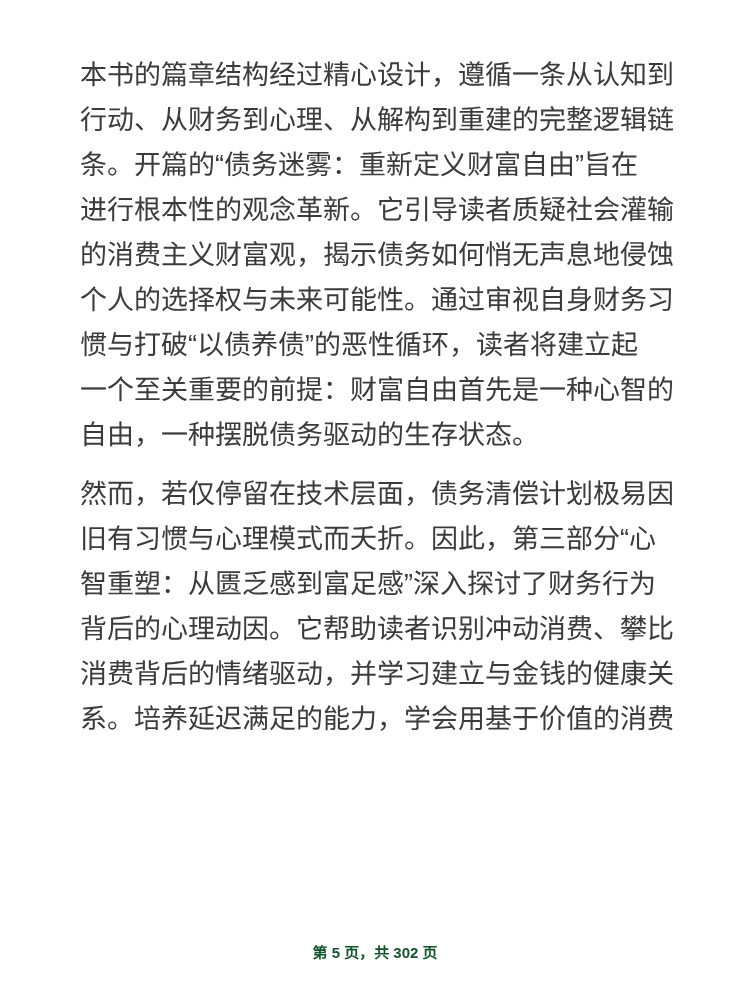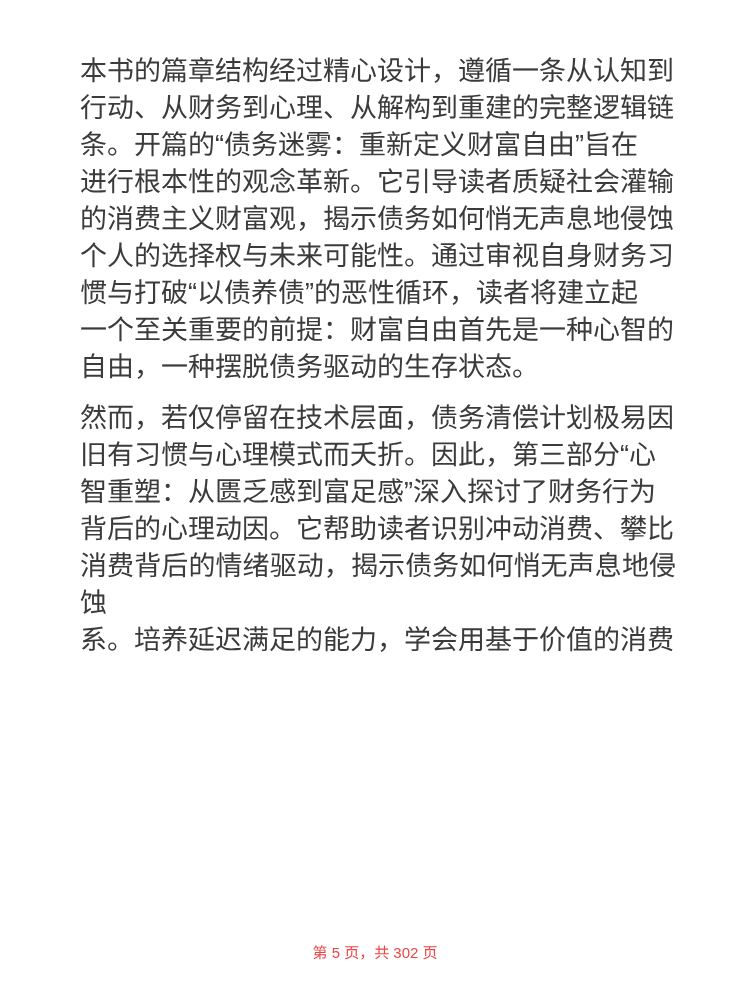--- a/index.html
+++ b/index.html
@@ -15,59 +15,59 @@
     overflow: hidden;
     font-family: "Liberation Sans", "DejaVu Sans", sans-serif;
   }
   .content {
     position: absolute;
     top: 53px;
     left: 80px;
     width: 596px;
     color: #3b3b3b;
     font-size: 27px;
-    line-height: 37px;
+    line-height: 45px;
     font-weight: 400;
     letter-spacing: 0;
     text-align: justify;
   }
   .paragraph {
     margin: 0 0 14px 0;
     white-space: pre-line; 
   }
   .paragraph:last-child {
     margin-bottom: 0;
   }
   .footer {
     position: absolute;
     top: 943px;
     left: 0;
     width: 750px;
     text-align: center;
-    color: #ef4444;
+    color: #14532d;
     font-size: 15px;
     line-height: 20px;
-    font-weight: 400;
+    font-weight: 700;
   }
 </style>
 </head>
 <body>
 
 <div class="page">
   <div class="content">
     <p class="paragraph">本书的篇章结构经过精心设计，遵循一条从认知到
 行动、从财务到心理、从解构到重建的完整逻辑链
 条。开篇的“债务迷雾：重新定义财富自由”旨在
 进行根本性的观念革新。它引导读者质疑社会灌输
 的消费主义财富观，揭示债务如何悄无声息地侵蚀
 个人的选择权与未来可能性。通过审视自身财务习
 惯与打破“以债养债”的恶性循环，读者将建立起
 一个至关重要的前提：财富自由首先是一种心智的
 自由，一种摆脱债务驱动的生存状态。</p>
     <p class="paragraph">然而，若仅停留在技术层面，债务清偿计划极易因
 旧有习惯与心理模式而夭折。因此，第三部分“心
 智重塑：从匮乏感到富足感”深入探讨了财务行为
 背后的心理动因。它帮助读者识别冲动消费、攀比
-消费背后的情绪驱动，揭示债务如何悄无声息地侵蚀
+消费背后的情绪驱动，并学习建立与金钱的健康关
 系。培养延迟满足的能力，学会用基于价值的消费</p>
   </div>
   <div class="footer">第 5 页，共 302 页</div>
 </div>
 
 </body></html>

